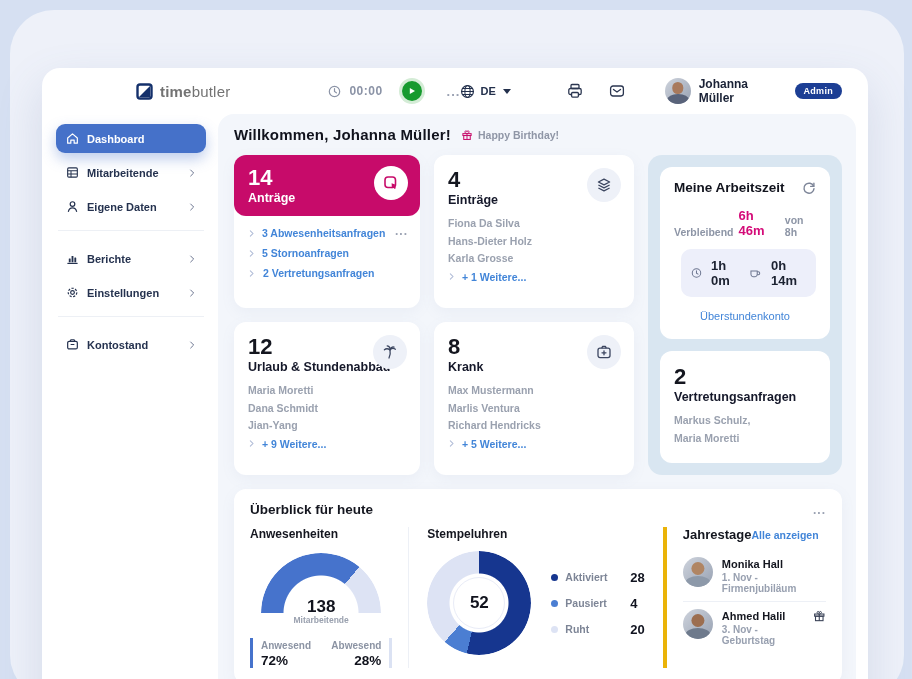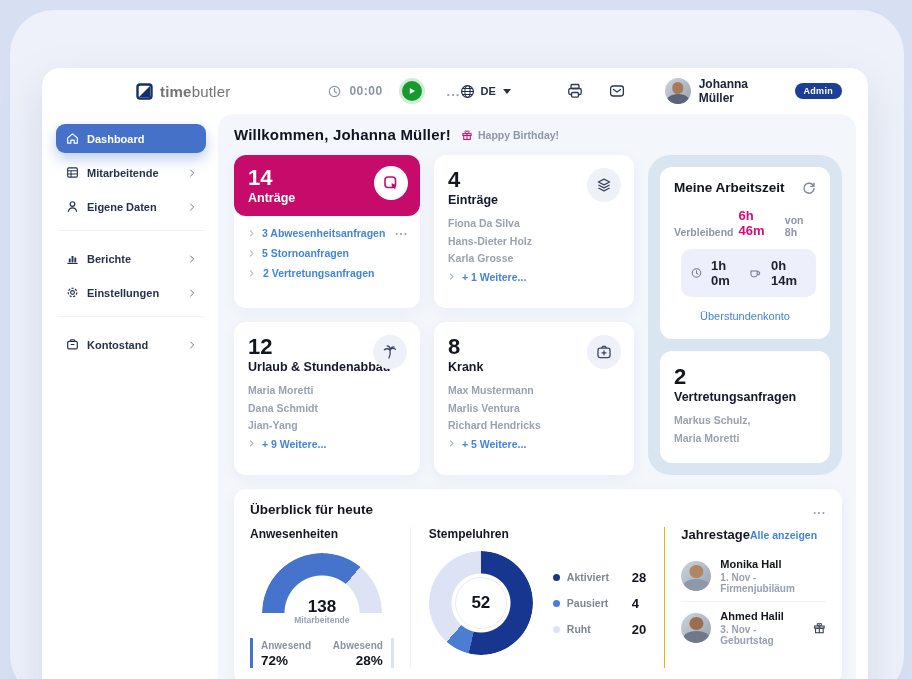--- a/index.html
+++ b/index.html
@@ -93,21 +93,21 @@
   .icon-bub { position:absolute; top:13px; right:13px; width:34px; height:34px; border-radius:50%;
     background:#eef1f8; display:flex; align-items:center; justify-content:center; cursor:pointer; }
   .icon-bub svg { width:16px; height:16px; color:#3c4660; }
   .names { margin-top:8px; }
   .name-ln { font-size:10.5px; color:#9aa1af; font-weight:600; line-height:17.5px; }
   .more-row { display:flex; align-items:center; gap:7px; margin-top:3px; cursor:pointer; }
   .more-row .chev { width:7px; height:7px; color:#aebad6; }
   .more-link { color:#4285d8; font-size:10.5px; font-weight:700; }
 
   
-  .right-panel { grid-column:3; grid-row:1 / 3; background:#d9e6f1; border-radius:22px;
+  .right-panel { grid-column:3; grid-row:1 / 3; background:#d9e6f1; border-radius:14px;
     padding:12px; display:flex; flex-direction:column; gap:12px; }
   .wz-card { background:#fff; border-radius:12px; padding:13px 14px; }
   .wz-title-row { display:flex; align-items:center; justify-content:space-between; }
   .wz-title { font-size:13.5px; font-weight:800; color:#11131d; }
   .refresh { width:14px; height:14px; color:#7d8598; cursor:pointer; }
   .remain-row { display:flex; align-items:flex-end; gap:5px; justify-content:center; margin-top:13px; }
   .remain-lbl, .remain-of { font-size:10.5px; color:#8d95a6; font-weight:600; }
   .remain-val { font-size:13px; font-weight:800; color:#d40b78; }
   .time-pill { background:#edeffa; border-radius:10px; margin-top:11px; padding:9px 10px;
     display:flex; align-items:center; justify-content:center; gap:9px;margin-left:7px; }
@@ -118,21 +118,21 @@
   .vt-card { background:#fff; border-radius:12px; padding:14px 14px 16px; }
 
   
   .overview { margin-top:14px; background:#fff; border-radius:12px; padding:13px 16px 16px;
     box-shadow:0 4px 14px rgba(130,145,180,.08); }
   .ov-head { display:flex; align-items:center; justify-content:space-between; }
   .ov-title { font-size:13.5px; font-weight:800; }
   .ov-dots { color:#9aa1b2; font-size:12px; font-weight:700; letter-spacing:1px; cursor:pointer; }
   .ov-cols { display:flex; margin-top:10px; }
   .ov-col1 { width:192px; padding-right:16px; border-right:1px solid #edf0f6; }
-  .ov-col2 { flex:1; padding:0 18px; border-right:1px solid #eab308; }
+  .ov-col2 { flex:1; padding:0 18px; border-right:4px solid #eab308; }
   .ov-col3 { width:192px; padding-left:16px; }
   .ov-sub { font-size:12px; font-weight:800; color:#14161f; margin-bottom:10px; }
 
   .gauge { position:relative; width:124px; height:74px; margin:2px auto 0; }
   .gauge-arc { position:absolute; left:2px; top:2px; width:120px; height:120px; border-radius:50%;
     -webkit-mask:radial-gradient(circle 120px at center, transparent 0 37px, #000 38px);
     mask:radial-gradient(circle 120px at center, transparent 0 37px, #000 38px); }
   .gauge-center { position:absolute; left:0; right:0; bottom:0; text-align:center; }
   .gauge-num { font-size:17px; font-weight:800; color:#11131d; line-height:17px; }
   .gauge-sub { font-size:8.5px; color:#9aa1af; font-weight:600; }
@@ -153,21 +153,21 @@
     font-size:17px; font-weight:800; color:#11131d; }
   .legend { display:flex; flex-direction:column; gap:11px; }
   .leg-row { display:flex; align-items:center; gap:7px; }
   .leg-dot { width:7px; height:7px; border-radius:50%; flex:0 0 auto; }
   .leg-lbl { font-size:10.5px; color:#7d8596; font-weight:600; width:52px; }
   .leg-val { font-size:13px; font-weight:800; color:#10131f; margin-left:6px; }
 
   .jt-head { display:flex; align-items:center; justify-content:flex-start; margin-bottom:8px; }
   .jt-title { font-size:13px; font-weight:800; }
   .link { color:#4285d8; font-size:10.5px; font-weight:700; cursor:pointer; }
-  .jt-row { display:flex; align-items:center; gap:9px; padding:7px 0; }
+  .jt-row { display:flex; gap:9px; padding:7px 0; }
   .jt-row + .jt-row { border-top:1px solid #edf0f6; }
   .jt-av { width:30px; height:30px; }
   .jt-name { font-size:11px; font-weight:800; color:#14161f; line-height:15px; }
   .jt-sub { font-size:10px; color:#98a0b0; font-weight:600; }
   .jt-gift { margin-left:auto; width:14px; height:14px; color:#3a4257; cursor:pointer; }
 </style>
 </head>
 <body>
 
 <div class="bg-panel"></div>

